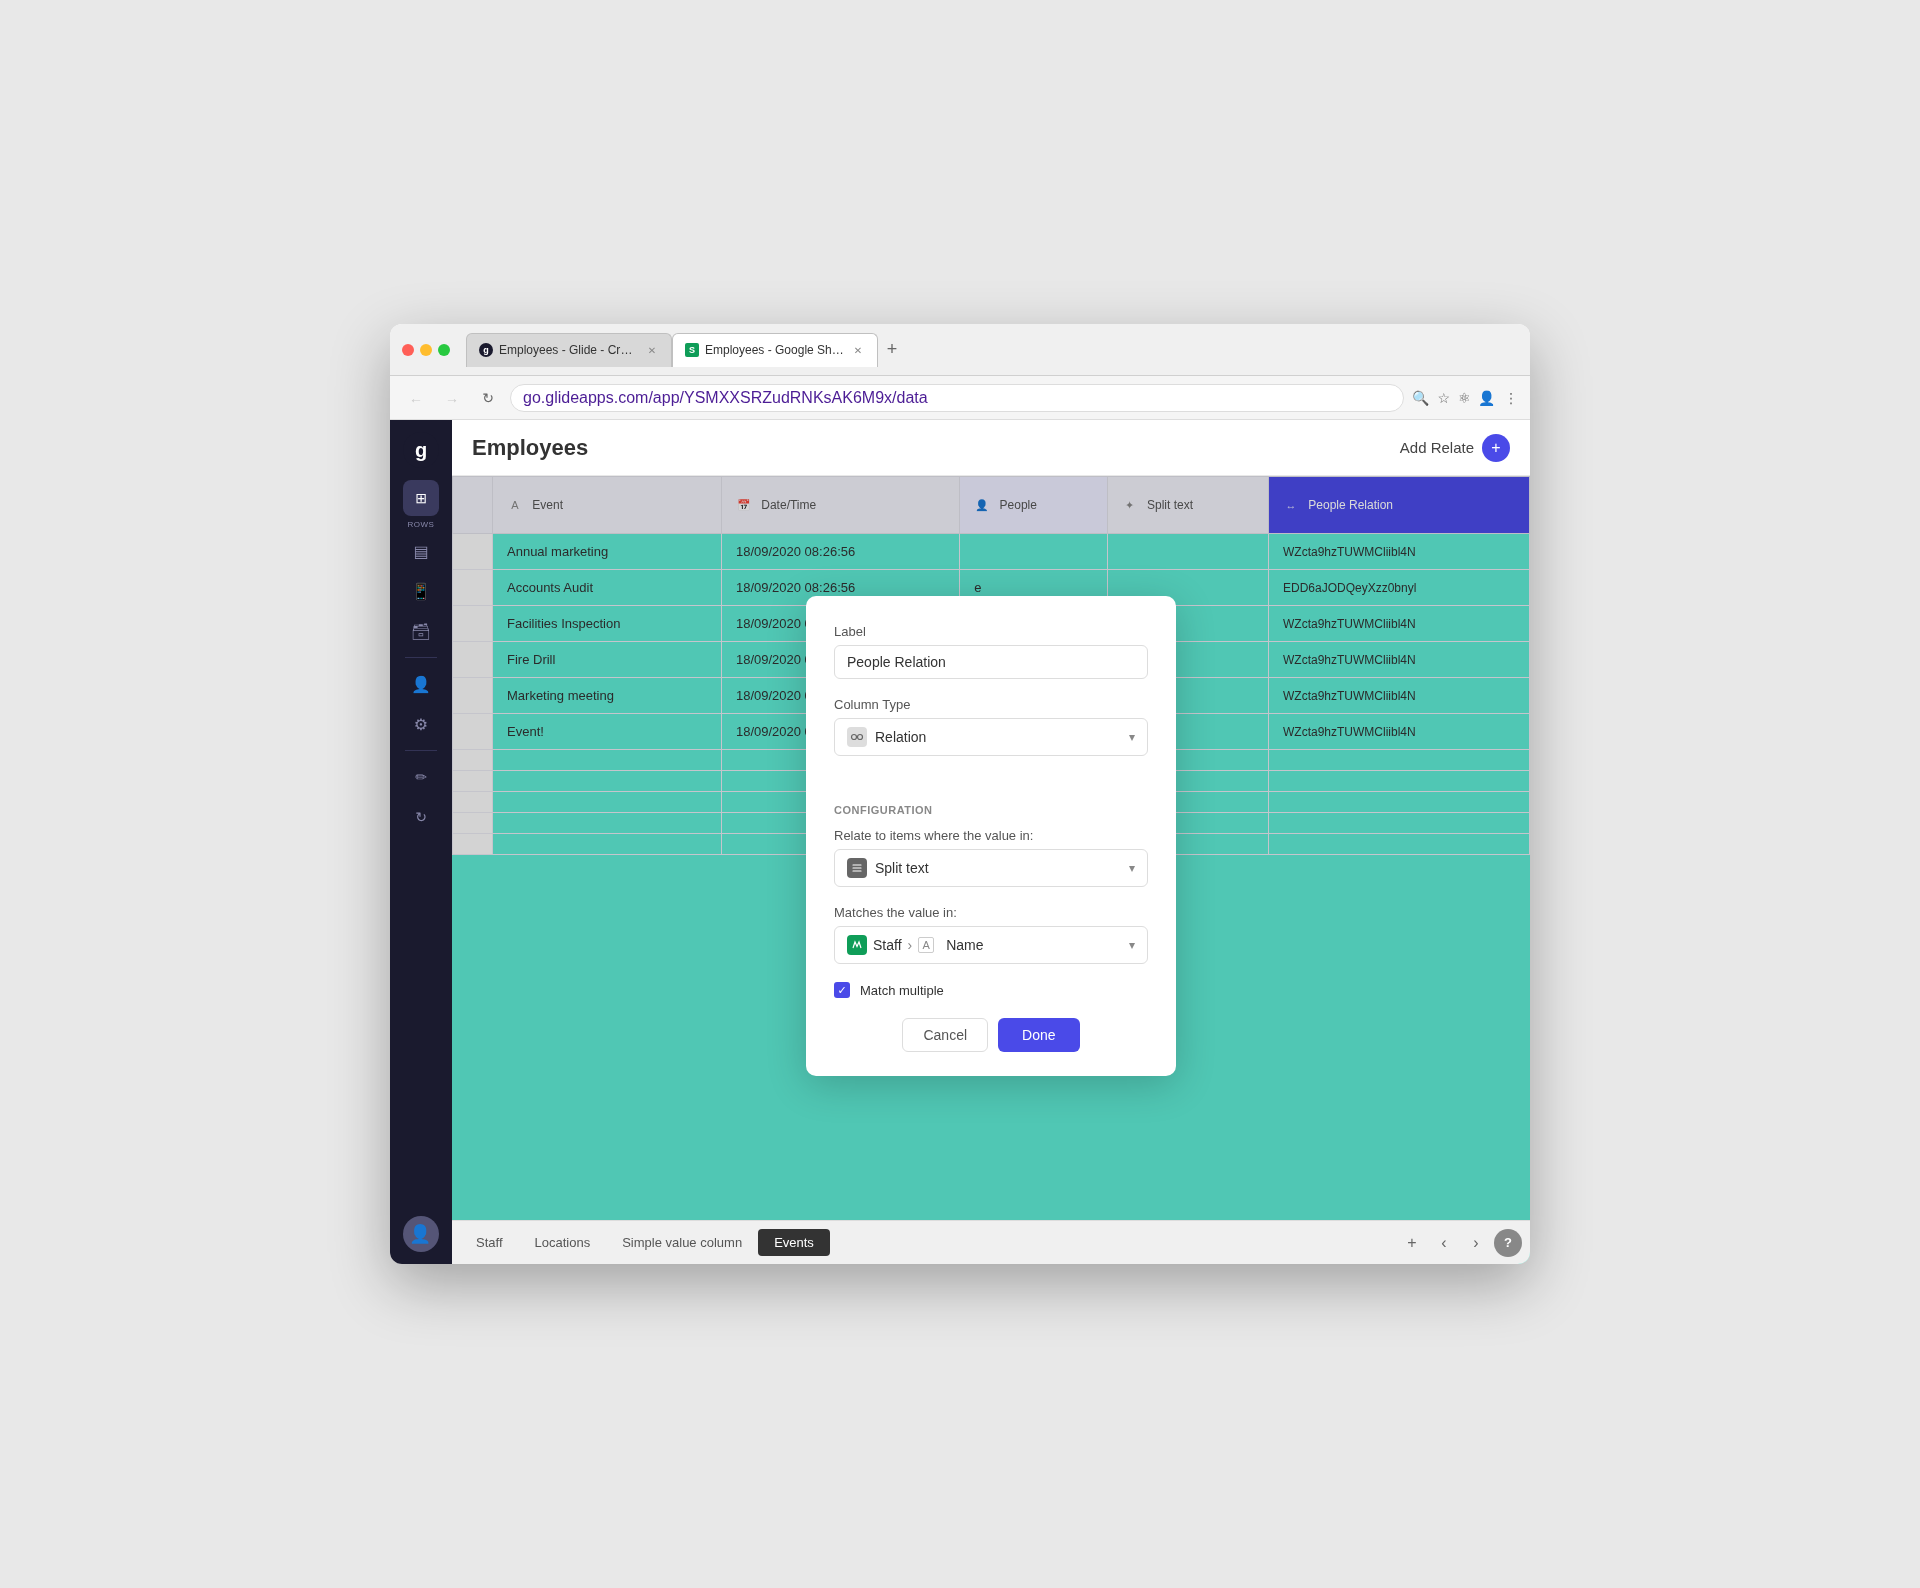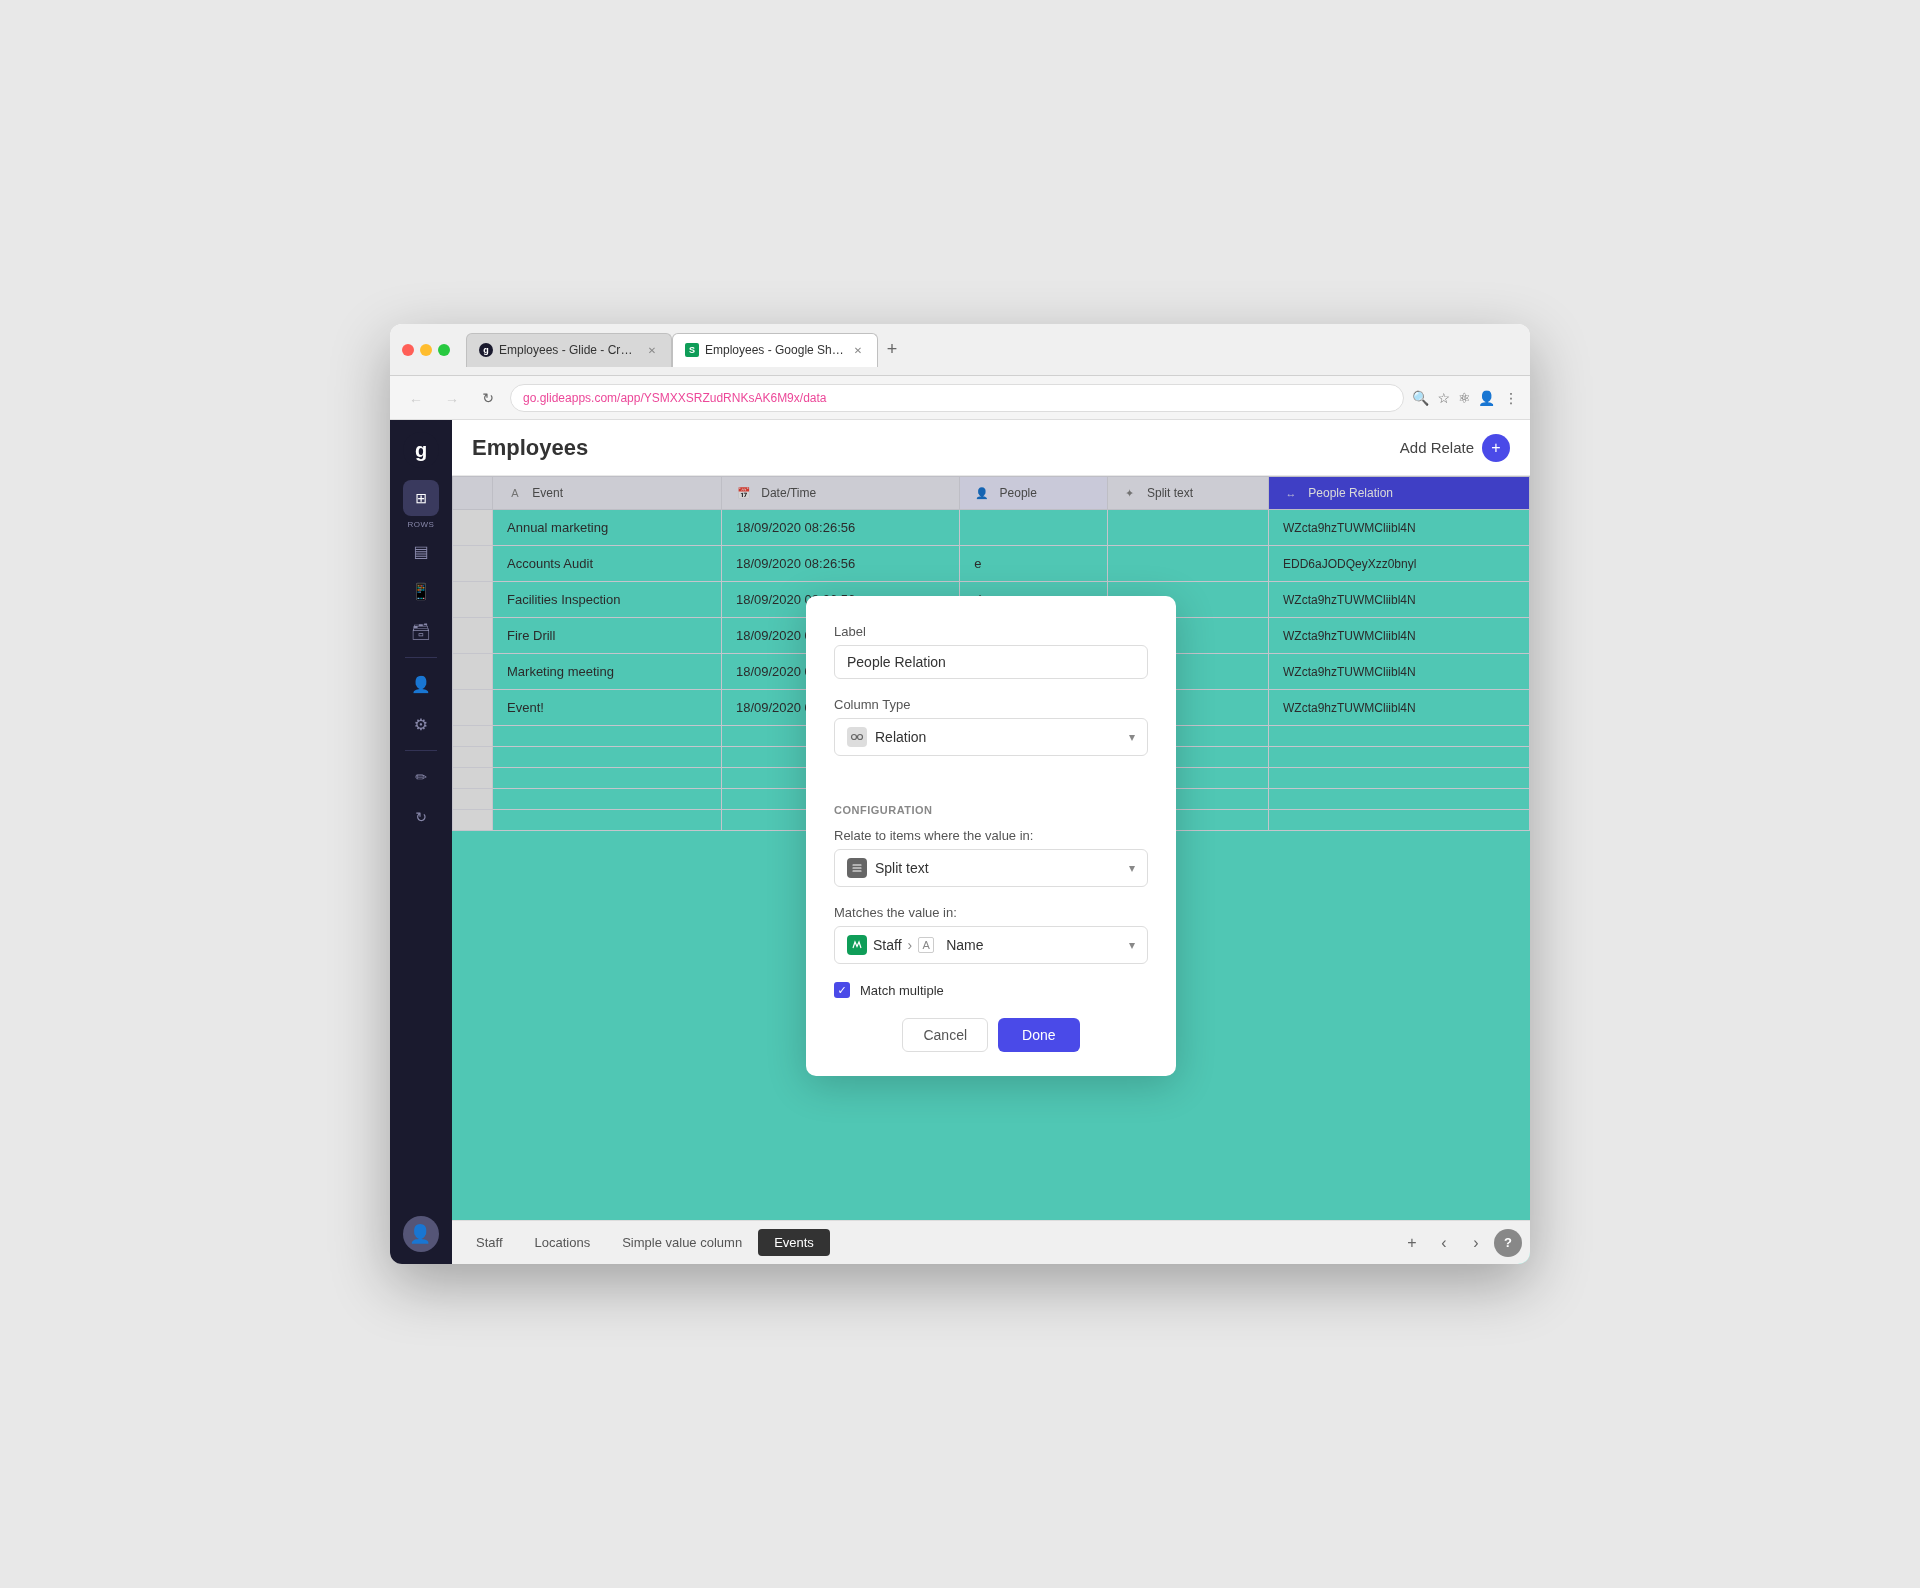--- a/index.html
+++ b/index.html
@@ -48,21 +48,21 @@
 
     
     .app-header { height: 56px; background: #fff; display: flex; align-items: center; padding: 0 20px; border-bottom: 1px solid #e8e8e8; flex-shrink: 0; }
     .app-title { font-size: 22px; font-weight: 600; color: #333; flex: 1; }
     .add-column-btn { display: flex; align-items: center; gap: 8px; background: transparent; border: none; font-size: 15px; color: #444; cursor: pointer; }
     .add-column-plus { width: 28px; height: 28px; border-radius: 50%; background: #4a4ae8; display: flex; align-items: center; justify-content: center; color: #fff; font-size: 16px; }
 
     
     .table-area { flex: 1; overflow: auto; position: relative; }
     .data-table { width: 100%; border-collapse: collapse; }
-    .data-table th { background: #f0f0f8; font-size: 12px; font-weight: 500; color: #555; padding: 8px 14px; border: 1px solid #e0e0e8; text-align: left; white-space: nowrap; }
+    .data-table th { background: #f0f0f8; font-size: 12px; font-weight: 500; color: #555; padding: 20px 14px; border: 1px solid #e0e0e8; text-align: left; white-space: nowrap; }
     .data-table td { padding: 10px 14px; border: 1px solid #e8e8f0; font-size: 13px; color: #333; white-space: nowrap; }
     .col-icon { display: inline-flex; align-items: center; justify-content: center; width: 16px; height: 16px; margin-right: 6px; font-size: 11px; }
     .col-icon.text { color: #888; }
     .col-icon.datetime { color: #888; }
     .col-icon.person { color: #888; }
 
     .active-header { background: #4a4ae8 !important; color: #fff !important; }
     .active-header .col-icon { color: #fff; }
 
     
@@ -131,21 +131,21 @@
       </div>
       <div class="tab-add">+</div>
     </div>
   </div>
 
   <div class="addressbar">
     <div class="nav-btn disabled">←</div>
     <div class="nav-btn disabled">→</div>
     <div class="nav-btn">↻</div>
     <div class="url-bar">
-      <span style="color:#ec4899;font-size:12px;">go.glideapps.com/app/YSMXXSRZudRNKsAK6M9x/data</span>
+      <span style="color:#4c1d95;font-size:16px;">go.glideapps.com/app/YSMXXSRZudRNKsAK6M9x/data</span>
     </div>
     <div class="url-icons">
       <span class="url-icon">🔍</span>
       <span class="url-icon">☆</span>
       <span class="url-icon">⚛</span>
       <span class="url-icon">👤</span>
       <span class="url-icon">⋮</span>
     </div>
   </div>
 

